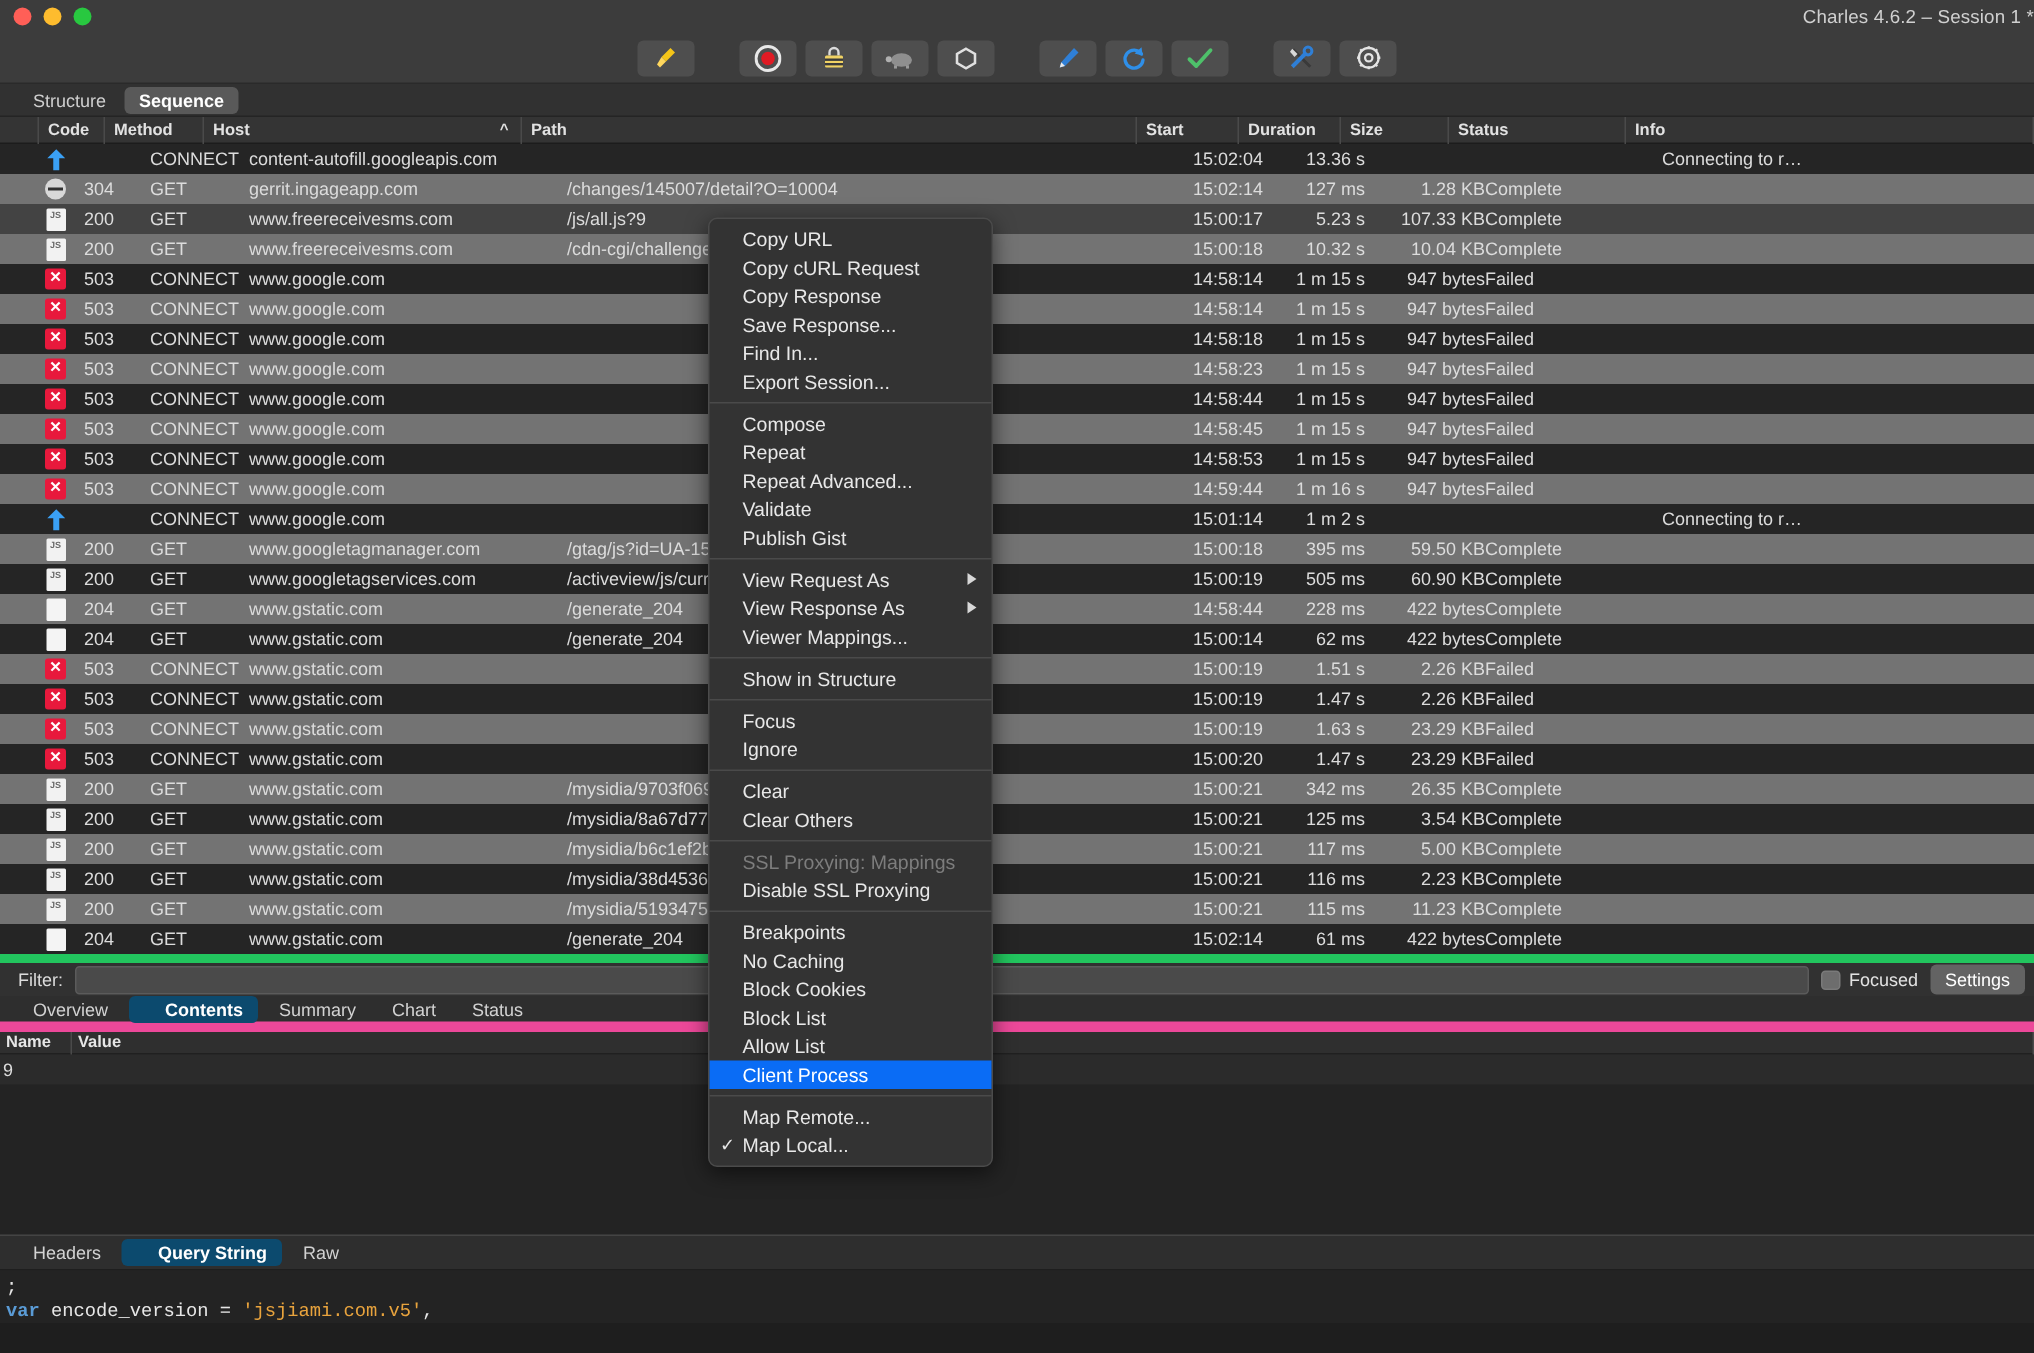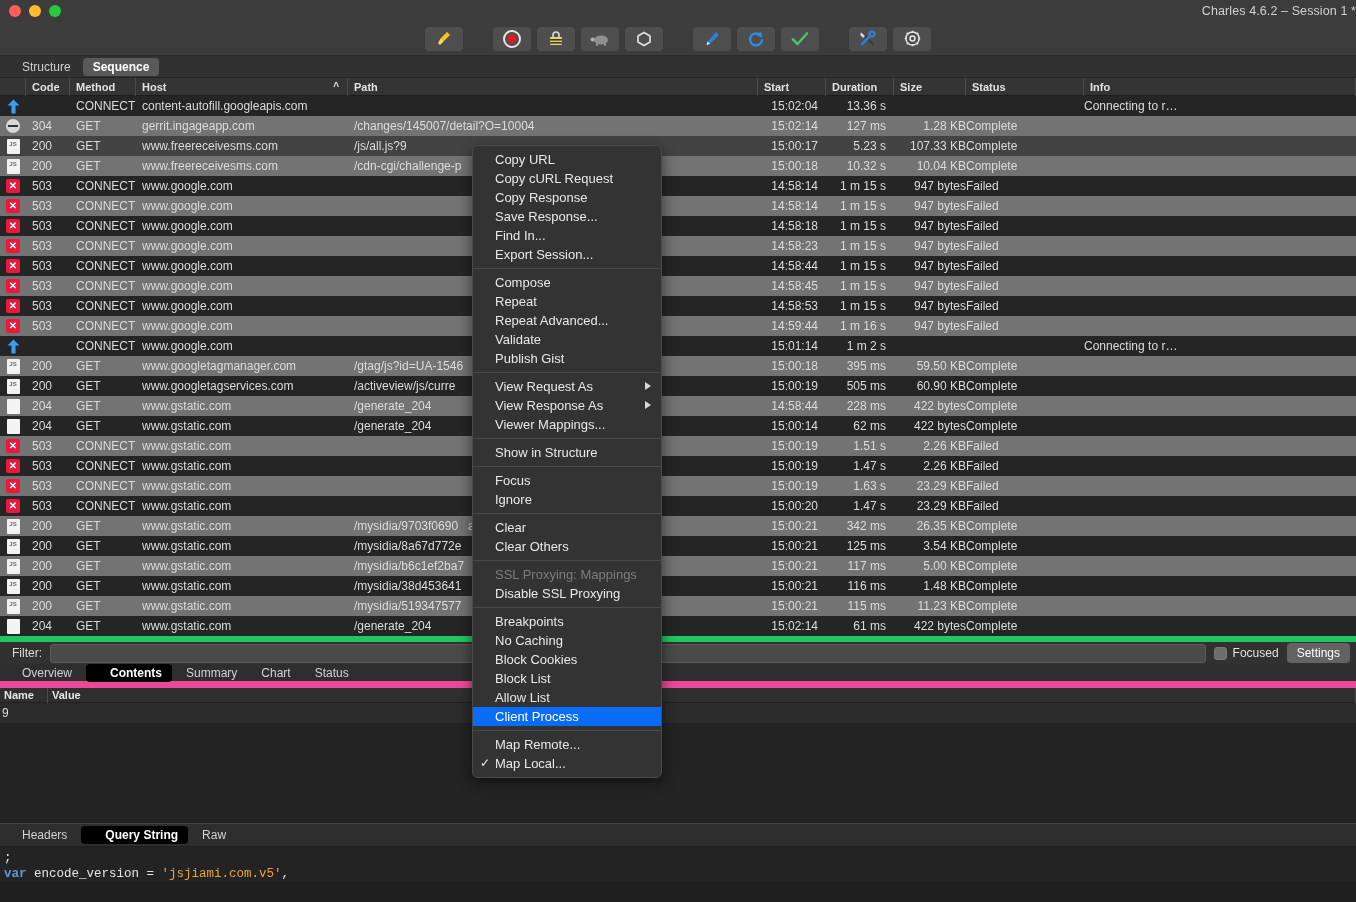--- a/index.html
+++ b/index.html
@@ -64,21 +64,21 @@
   .thead {
     display: flex; height: 18px; align-items: center;
     background: #343434;
     border-bottom: 1px solid #1c1c1c;
     font-size: 11px; color: #e2e2e2; font-weight: bold;
   }
   .thead .cell { border-right: 1px solid #4a4a4a; height: 18px; line-height: 18px; padding-left: 6px; overflow: hidden; }
   .rows { position: relative; }
   .trow {
     display: flex; height: 20px; align-items: center;
-    font-size: 12px; color: #dcdcdc;
+    font-size: 12px; color: #dcdcdc; padding-left: 24px;
   }
   .trow.odd  { background: #252525; }
   .trow.even { background: #737373; }
   .trow.sel  { background: #434343; }
   .cell { height: 20px; line-height: 20px; overflow: hidden; white-space: nowrap; padding-left: 6px; }
   .c-icon   { width: 26px; display: flex; align-items: center; justify-content: center; padding: 0; }
   .c-code   { width: 44px; }
   .c-method { width: 66px; }
   .c-host   { width: 212px; }
   .c-path   { width: 410px; }
@@ -124,21 +124,21 @@
     background: #636363; border-radius: 4px; color: #fff; font-size: 12px;
     padding: 3px 10px; border: none;
   }
 
   
   .insp-tabs {
     height: 24px; background: #2e2e2e; display: flex; align-items: center;
     gap: 4px; padding-left: 12px; border-bottom: 7px solid #ec4899;
   }
   .itab { font-size: 12px; color: #d2d2d2; padding: 2px 10px; border-radius: 4px; }
-  .itab.active { background: #000000; color: #fff; font-weight: bold; padding-left: 24px; }
+  .itab.active { background: #0c4a6e; color: #fff; font-weight: bold; padding-left: 24px; }
 
   .nv-head {
     height: 15px; background: #2f2f2f; display: flex; align-items: center;
     font-size: 11px; font-weight: bold; color: #e6e6e6;
     border-bottom: 1px solid #202020;
   }
   .nv-head .cell { height: 15px; line-height: 15px; border-right: 1px solid #4a4a4a; padding-left: 4px; }
   .nv-name { width: 48px; }
   .nv-value { flex: 1; }
   .nv-body { background: #232323; }
@@ -652,21 +652,21 @@
       <div class="trow odd">
         <div class="cell c-icon">
           <span class="ic-js"></span>
         </div>
         <div class="cell c-code">200</div>
         <div class="cell c-method">GET</div>
         <div class="cell c-host">www.gstatic.com</div>
         <div class="cell c-path">/mysidia/38d453641&nbsp;&nbsp;&nbsp;g=analytics_pin…</div>
         <div class="cell c-start">15:00:21</div>
         <div class="cell c-dur">116 ms</div>
-        <div class="cell c-size">1.48 KB</div>
+        <div class="cell c-size">2.23 KB</div>
         <div class="cell c-status">Complete</div>
         <div class="cell c-info"></div>
       </div>
       <div class="trow even">
         <div class="cell c-icon">
           <span class="ic-js"></span>
         </div>
         <div class="cell c-code">200</div>
         <div class="cell c-method">GET</div>
         <div class="cell c-host">www.gstatic.com</div>

